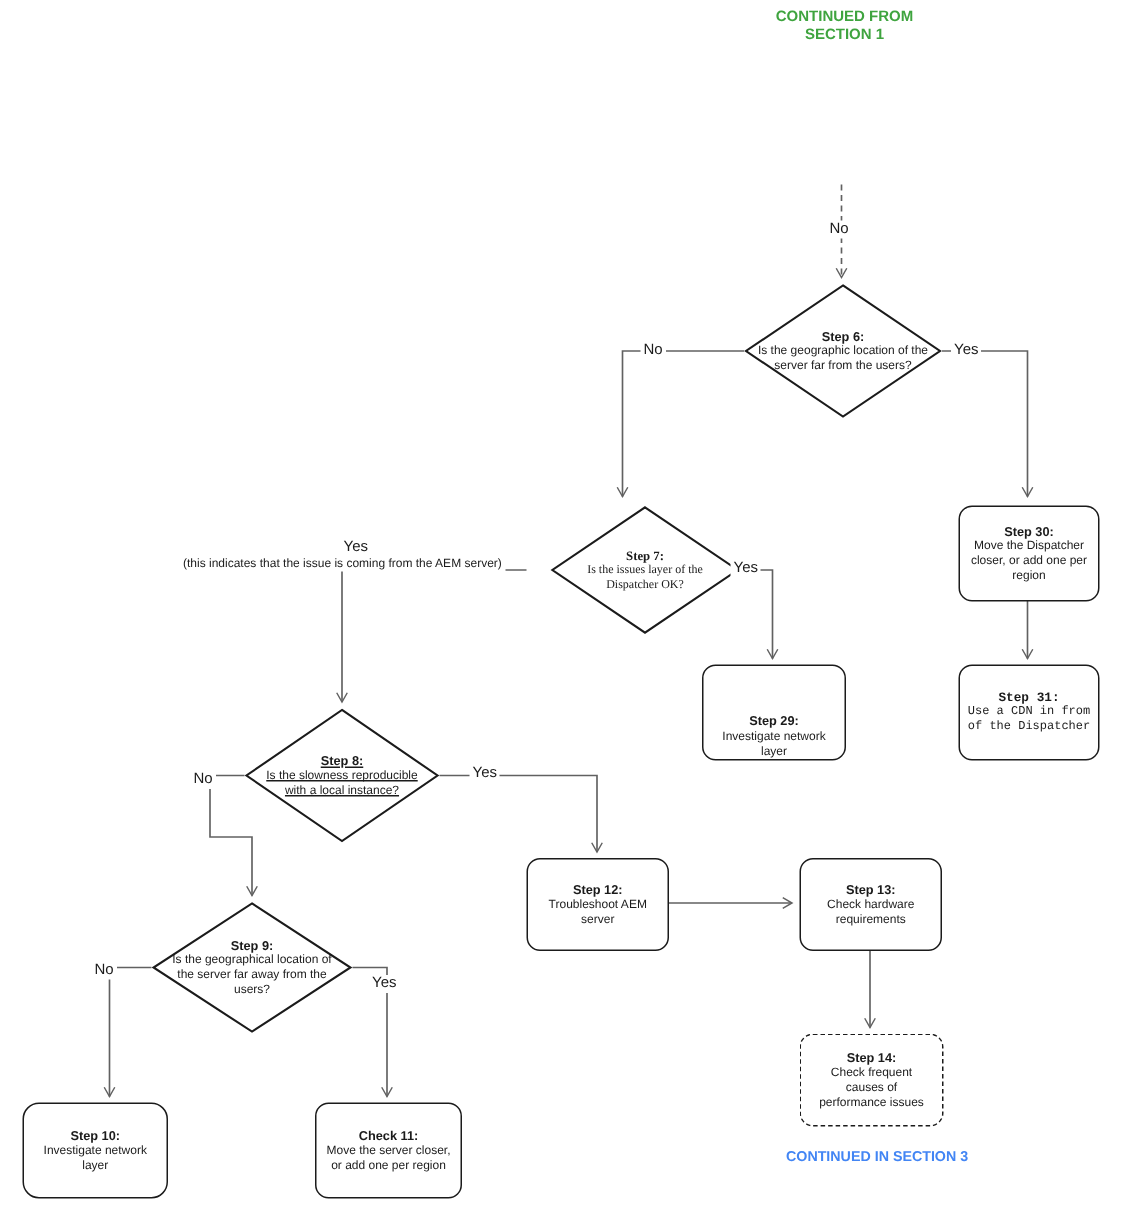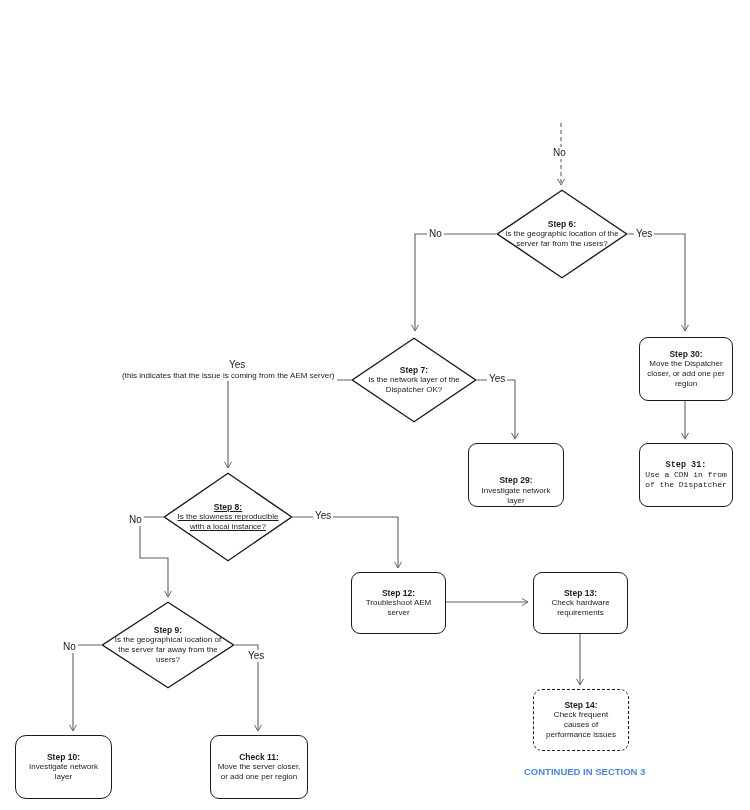--- a/index.html
+++ b/index.html
@@ -42,35 +42,36 @@
     <path d="M351,380 H228 V468" marker-end="url(#arrowOpen)"></path>
     <path d="M685,399 V439" marker-end="url(#arrowOpen)"></path>
     <path d="M293,517 H398 V568" marker-end="url(#arrowOpen)"></path>
     <path d="M163,517 H140 V558 H168 V597" marker-end="url(#arrowOpen)"></path>
     <path d="M101,645 H73 V731" marker-end="url(#arrowOpen)"></path>
     <path d="M235,645 H258 V731" marker-end="url(#arrowOpen)"></path>
     <path d="M444,602 H528" marker-end="url(#arrowOpen)"></path>
     <path d="M580,632 V685" marker-end="url(#arrowOpen)"></path>
   </svg>
 
+  <div class="banner top">CONTINUED FROM SECTION 1</div>
   <div class="banner bottom">CONTINUED IN SECTION 3</div>
 
 
   <div class="diamond" style="left:496px;top:189px;width:132px;height:90px;">
     <svg viewBox="0 0 200 140" preserveAspectRatio="none">
         <polygon points="100,2 198,70 100,138 2,70"></polygon>
       </svg>
     <div class="ntext" style="width:120px;"><b>Step 6:</b><span>Is the geographic location of the server far from the users?</span></div>
   </div>
 
-  <div class="diamond" style="left:351px;top:337px;width:126px;height:86px;">
+  <div class="diamond" style="left:367px;top:337px;width:126px;height:86px;font-family:Liberation Serif, serif;">
     <svg viewBox="0 0 200 140" preserveAspectRatio="none">
         <polygon points="100,2 198,70 100,138 2,70"></polygon>
       </svg>
-    <div class="ntext" style="width:106px;"><b>Step 7:</b><span>Is the network layer of the Dispatcher OK?</span></div>
+    <div class="ntext" style="width:106px;"><b>Step 7:</b><span>Is the issues layer of the Dispatcher OK?</span></div>
   </div>
 
   <div class="diamond" style="left:163px;top:472px;width:130px;height:90px;">
     <svg viewBox="0 0 200 140" preserveAspectRatio="none">
         <polygon points="100,2 198,70 100,138 2,70"></polygon>
       </svg>
     <div class="ntext" style="width:112px;text-decoration:underline;"><b>Step 8:</b><span>Is the slowness reproducible with a local instance?</span></div>
   </div>
 
   <div class="diamond" style="left:101px;top:601px;width:134px;height:88px;">

